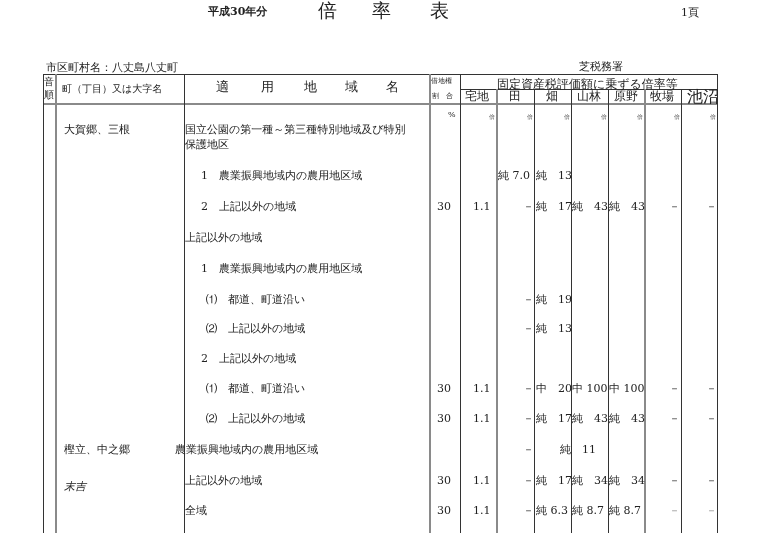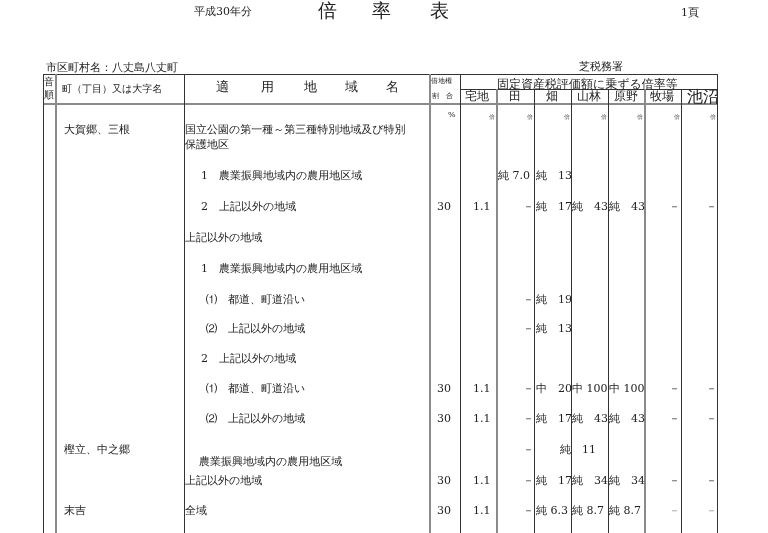--- a/index.html
+++ b/index.html
@@ -2,21 +2,21 @@
 <html><head>
 <meta charset="utf-8">
 <style>
   html, body { margin: 0; padding: 0; background: #ffffff; }
   body {
     width: 768px; height: 533px; position: relative; overflow: hidden;
     font-family: "DejaVu Serif", "Liberation Serif", serif;
     color: #222;
   }
   .abs { position: absolute; white-space: nowrap; }
-  .era { left: 194px; top: 4px; font-size: 11px; }
+  .era { left: 208px; top: 4px; font-size: 11px; font-weight: bold; }
   .title { left: 318px; top: -2px; font-size: 19px; letter-spacing: 0; }
   .title span { position: absolute; }
   .page { left: 681px; top: 5px; font-size: 11px; }
   .muni { left: 46px; top: 60px; font-size: 11px; }
   .office { left: 579px; top: 59px; font-size: 11px; }
 
   
   .vline { position: absolute; width: 1px; background: #333; }
   .vline.grey { background: #8a8a8a; width: 2px; }
   .hline { position: absolute; height: 1px; background: #333; }
@@ -140,35 +140,35 @@
   <div class="cell" style="left:437px;top:412px;">30</div>
   <div class="cell" style="left:473px;top:412px;">1.1</div>
   <div class="cell num" style="left:498px;top:412px;width:36px;">－</div>
   <div class="cell" style="left:536px;top:412px;">純　17</div>
   <div class="cell" style="left:572px;top:412px;">純　43</div>
   <div class="cell" style="left:609px;top:412px;">純　43</div>
   <div class="cell num" style="left:645px;top:412px;width:35px;">－</div>
   <div class="cell num" style="left:682px;top:412px;width:35px;">－</div>
 
   <div class="cell" style="left:64px;top:443px;">樫立、中之郷</div>
-  <div class="cell" style="left:199px;top:443px;margin-top:12px;">農業振興地域内の農用地区域</div>
+  <div class="cell" style="left:175px;top:443px;">農業振興地域内の農用地区域</div>
   <div class="cell num" style="left:498px;top:443px;width:36px;">－</div>
   <div class="cell" style="left:560px;top:443px;">純　11</div>
 
   <div class="cell" style="left:185px;top:474px;">上記以外の地域</div>
   <div class="cell" style="left:437px;top:474px;">30</div>
   <div class="cell" style="left:473px;top:474px;">1.1</div>
   <div class="cell num" style="left:498px;top:474px;width:36px;">－</div>
   <div class="cell" style="left:536px;top:474px;">純　17</div>
   <div class="cell" style="left:572px;top:474px;">純　34</div>
   <div class="cell" style="left:609px;top:474px;">純　34</div>
   <div class="cell num" style="left:645px;top:474px;width:35px;">－</div>
   <div class="cell num" style="left:682px;top:474px;width:35px;">－</div>
 
-  <div class="cell" style="left:64px;top:504px;">末吉</div>
+  <div class="cell" style="left:64px;top:480px;font-style:italic;">末吉</div>
   <div class="cell" style="left:185px;top:504px;">全域</div>
   <div class="cell" style="left:437px;top:504px;">30</div>
   <div class="cell" style="left:473px;top:504px;">1.1</div>
   <div class="cell num" style="left:498px;top:504px;width:36px;">－</div>
   <div class="cell" style="left:536px;top:504px;">純 6.3</div>
   <div class="cell" style="left:572px;top:504px;">純 8.7</div>
   <div class="cell" style="left:609px;top:504px;">純 8.7</div>
   <div class="cell num" style="left:645px;top:504px;width:35px;color:#888;">－</div>
   <div class="cell num" style="left:682px;top:504px;width:35px;color:#888;">－</div>
 </div>

